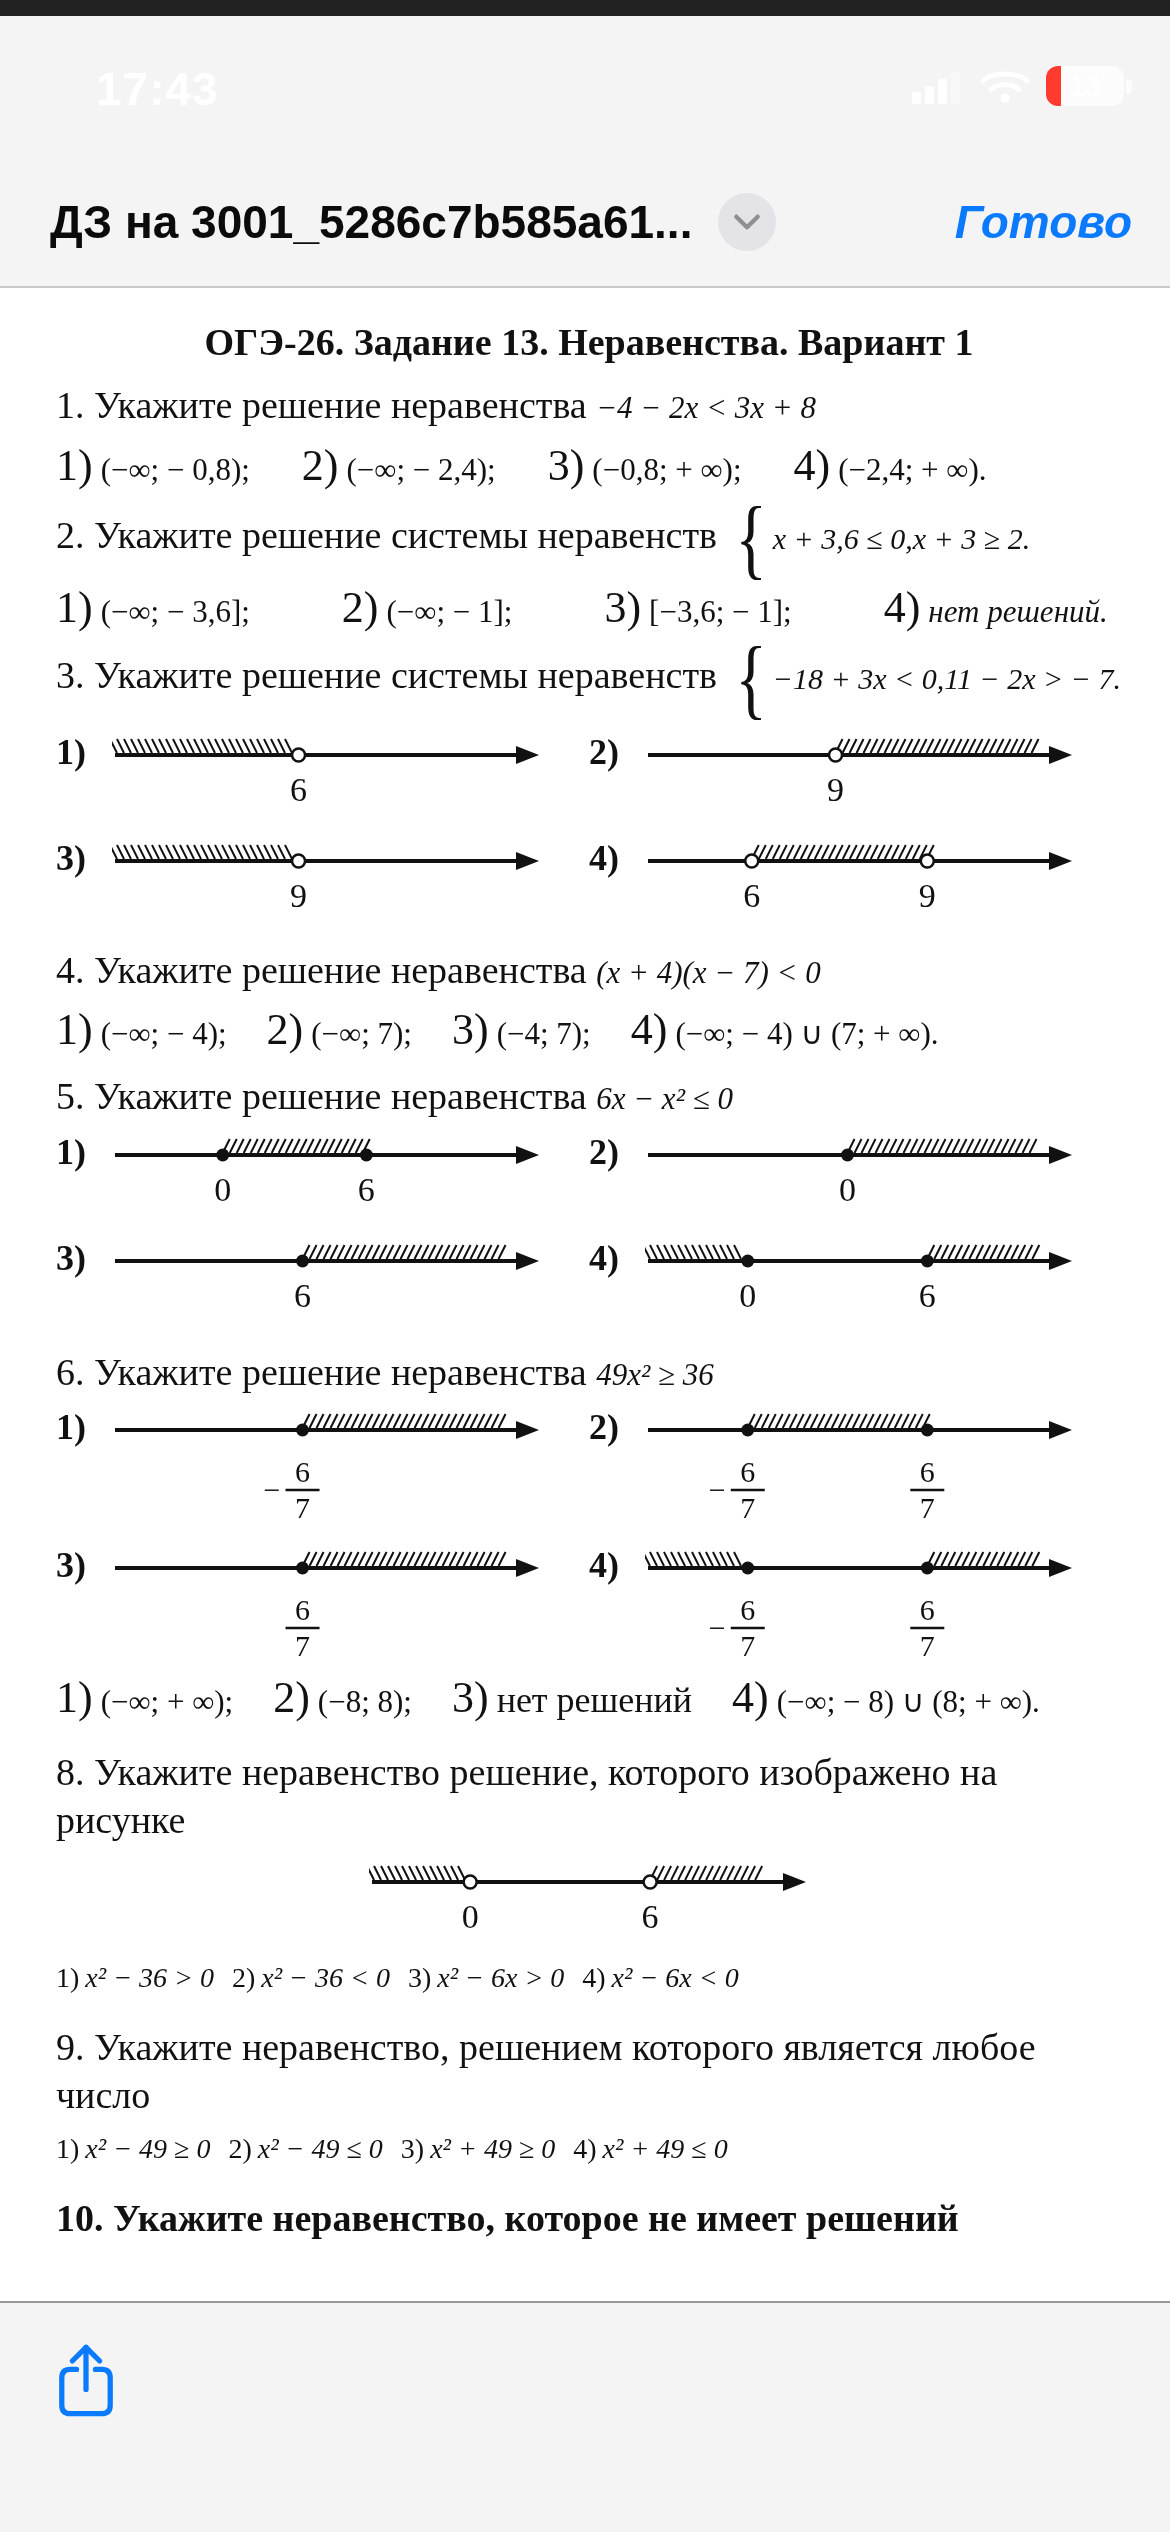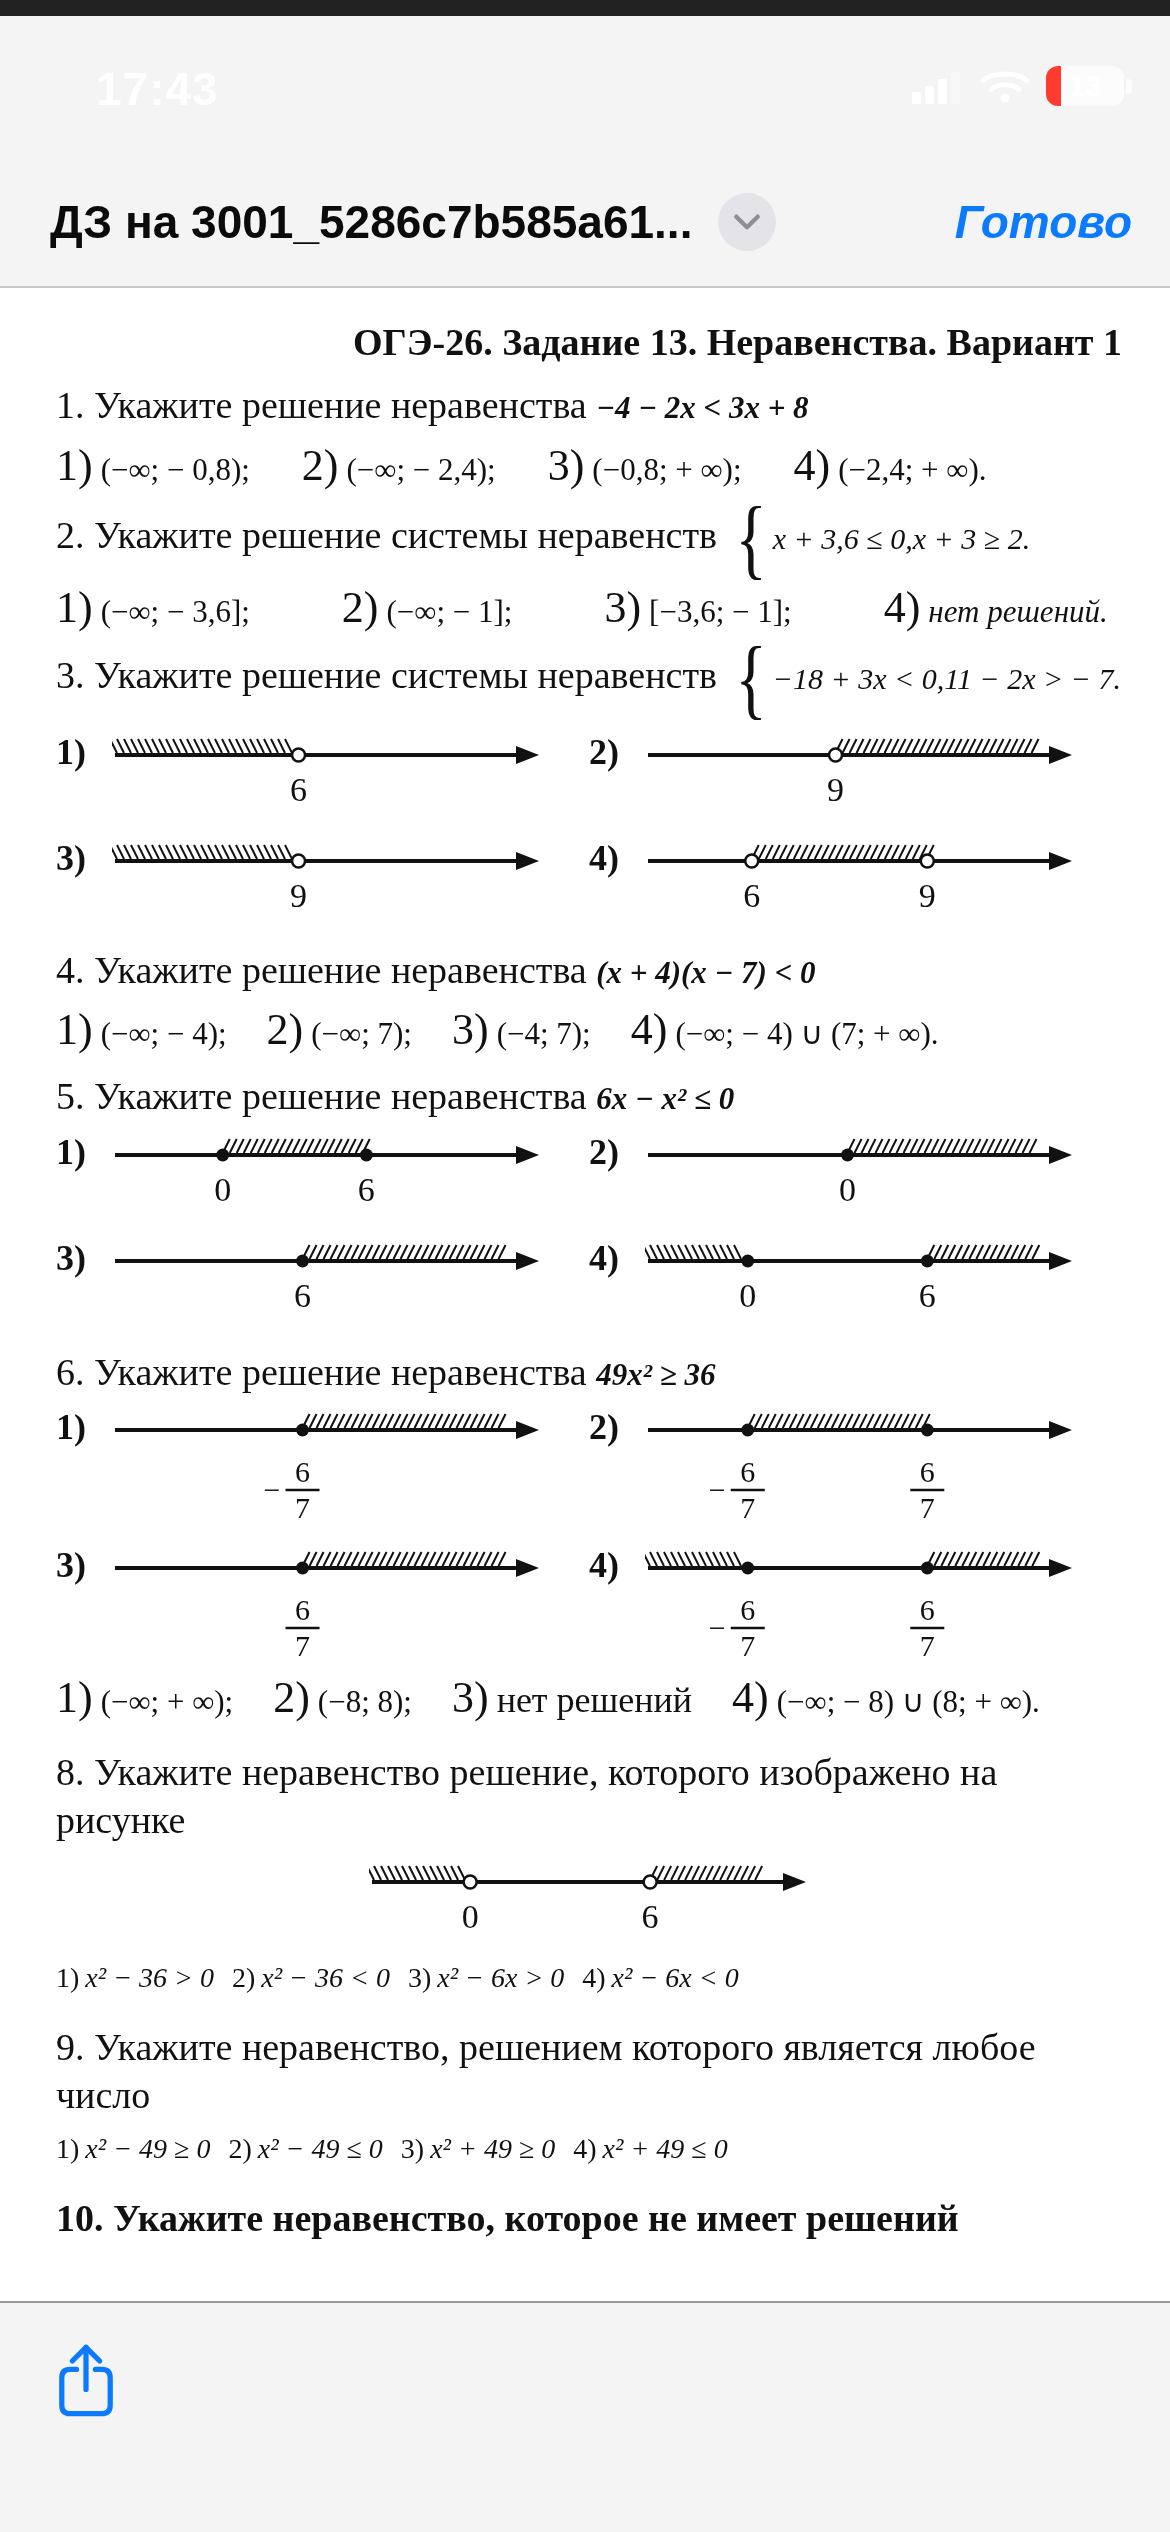--- a/index.html
+++ b/index.html
@@ -21,23 +21,23 @@
   .navbar { position:absolute; top:150px; left:0; right:0; height:112px; display:flex; align-items:center; padding:0 38px 0 50px; box-sizing:border-box; }
   .nav-title { font-size:46px; font-weight:700; color:#0b0b0b; white-space:nowrap; }
   .chevron-btn { width:58px; height:58px; border-radius:50%; background:#e3e3e8; margin-left:26px;
                  display:flex; align-items:center; justify-content:center; flex:0 0 auto; }
   .done { margin-left:auto; color:#0a7aff; font-size:46px; font-weight:600;font-style:italic; }
 
   
   .doc { position:absolute; top:272px; left:0; right:0; bottom:247px; background:#fff;
          padding:10px 48px 0 56px; box-sizing:border-box; overflow:hidden;
          font-family:"Liberation Serif", serif; color:#111; }
-  .doc-title { text-align:right; font-weight:700; font-size:38px; margin-top:22px; }
+  .doc-title { text-align:center; font-weight:700; font-size:38px; margin-top:22px; }
   .p-head { font-size:38px; margin-top:18px; line-height:1.25; }
-  .frm { font-size:31px; font-style:italic; white-space:nowrap;font-weight:bold; }
+  .frm { font-size:31px; font-style:italic; white-space:nowrap; }
   .system { display:inline-flex; align-items:center; vertical-align:middle; margin-left:4px; }
   .brace { font-size:88px; line-height:0.95; font-weight:400; transform:scaleX(0.75); }
   .sys-lines { display:flex; flex-direction:row; font-size:30px; font-style:italic; line-height:1.25; }
 
   .opts { display:flex; align-items:baseline; margin-top:10px; }
   .opt { display:flex; align-items:baseline; }
   .opt-n { font-size:44px; }
   .opt-v { font-size:31px; margin-left:8px; white-space:nowrap; }
   .opt-v.it { font-style:italic; }
   .g-p1 { gap:52px; } .g-p2 { gap:92px; } .g-p4 { gap:40px; } .g-p7 { gap:40px; }

